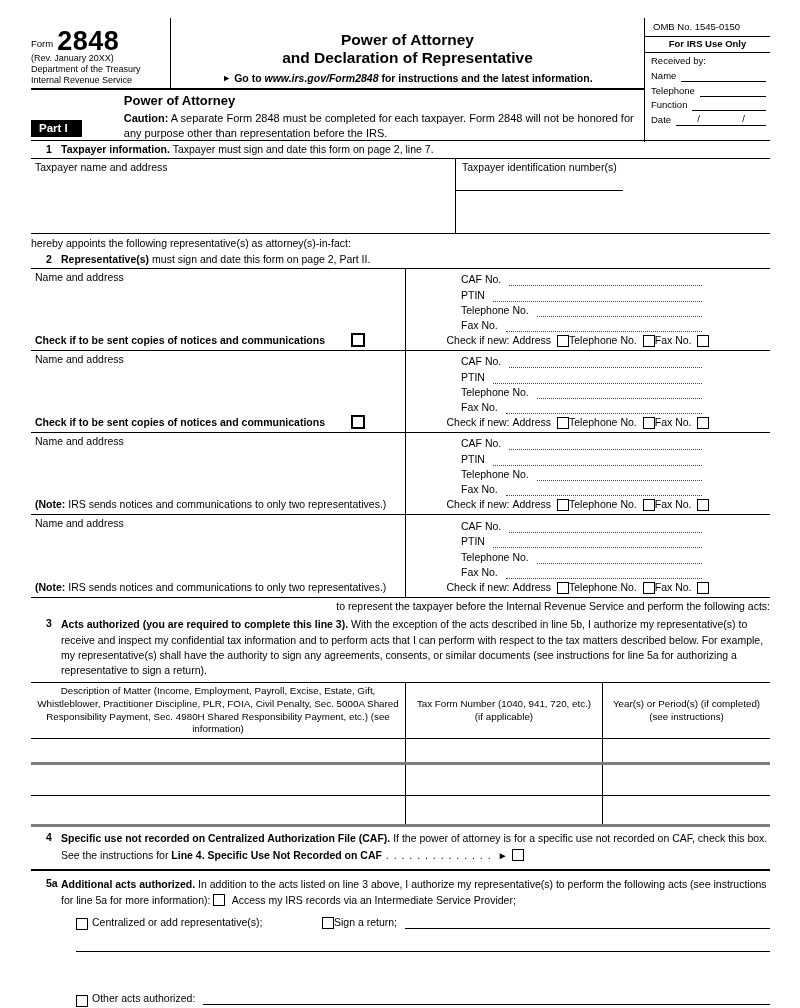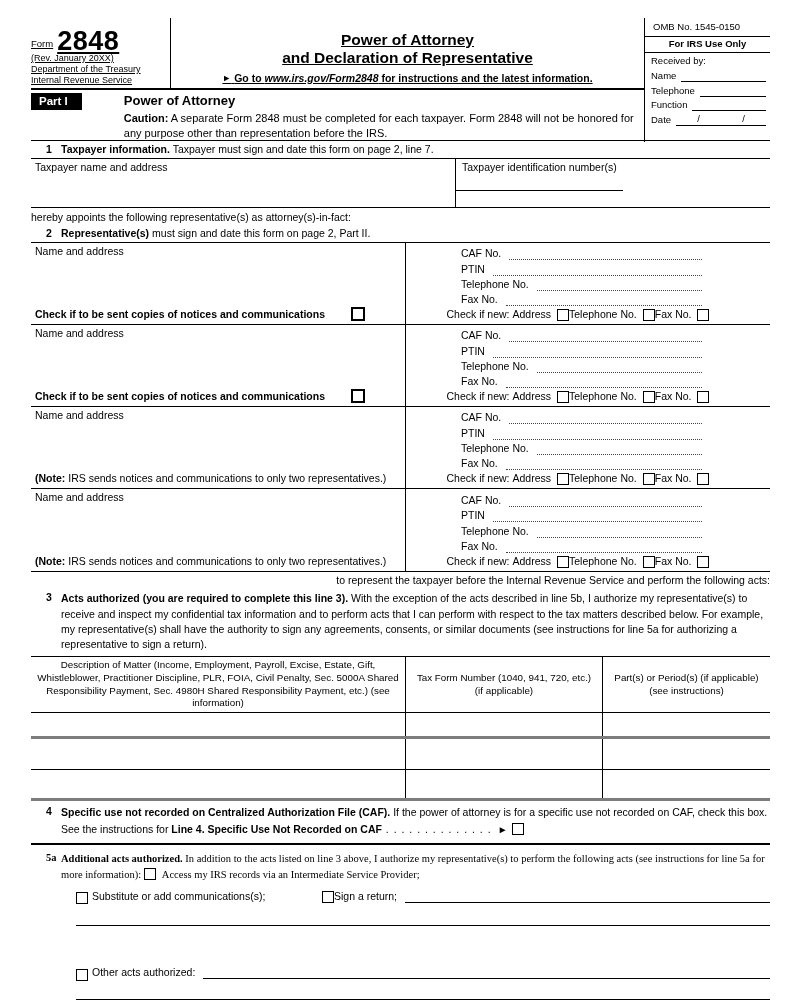--- a/index.html
+++ b/index.html
@@ -7,21 +7,21 @@
   .page {
     width:800px; height:1008px; margin:0 auto; background:#fff;
     font-family:"Liberation Sans","DejaVu Sans",sans-serif;
     color:#000; font-size:10.5px; line-height:1.25;
     padding:18px 30px 0 31px; position:relative; overflow:hidden;
   }
   b { font-weight:bold; }
 
   
   .top { position:relative; }
-  .header-row { display:flex; margin-right:126px; border-bottom:2.5px solid #000; height:72px;text-decoration:underline; }
+  .header-row { display:flex; margin-right:126px; border-bottom:2.5px solid #000; height:72px; }
   .hcol-left { width:140px; border-right:1.5px solid #000; padding-top:12px; }
   .form-id { display:flex; align-items:flex-end; gap:4px; }
   .form-word { font-size:9.5px; padding-bottom:3px; }
   .form-num { font-size:27px; font-weight:bold; letter-spacing:0.5px; line-height:0.85; }
   .hsmall { font-size:9px; line-height:1.22; }
   .hcol-center { flex:1; display:flex; flex-direction:column; justify-content:flex-end; padding-bottom:2px; }
   .main-title { text-align:center; font-weight:bold; font-size:15.5px; line-height:1.15; margin-bottom:5px; }
   .goto { text-align:center; font-weight:bold; font-size:10.5px; padding-bottom:1px; }
   .goto .url { font-style:italic; }
   .goto .arr { font-size:9px; position:relative; top:-1px; }
@@ -30,32 +30,32 @@
   .omb { border-bottom:1px solid #000; padding:3px 4px 3px 8px; white-space:nowrap; }
   .use-only { border-bottom:1px solid #000; font-weight:bold; text-align:center; padding:1px 0 2px 0; }
   .received { padding:2px 0 1px 6px; }
   .rfield { display:flex; align-items:flex-end; padding:0 4px 0 6px; height:14.5px; }
   .rfield .lab { white-space:nowrap; padding-right:5px; }
   .rfield .blank { flex:1; border-bottom:1px solid #000; height:100%; }
   .rfield .slashbar { display:flex; justify-content:space-around; align-items:flex-end; }
 
   
   .part1-row { display:flex; margin-right:132px; padding-top:3px; }
-  .part-label { background:#000; color:#fff; font-weight:bold; font-size:11.5px; padding:1px 14px 2px 8px; height:17px; white-space:nowrap; }
+  .part-label { background:#000; color:#fff; font-weight:bold; font-size:11.5px; padding:1px 14px 2px 8px; height:17px; white-space:nowrap;margin-top:27px; }
   .part1-right { padding-left:42px; }
   .part1-heading { font-weight:bold; font-size:13px; margin-bottom:2px; }
   .caution { font-size:11px; line-height:1.3; }
 
   
   .line-row { display:flex; padding:2px 0 2px 0; }
   .line-row .num { width:30px; padding-left:15px; font-weight:bold; flex:none; }
   .rule-top { border-top:1px solid #000; }
 
   
-  .tp-table { display:flex; border-top:1px solid #000; border-bottom:1px solid #000; height:50px; }
+  .tp-table { display:flex; border-top:1px solid #000; border-bottom:1px solid #000; height:76px; }
   .tp-left { width:424px; padding:2px 4px; }
   .tp-right { flex:1; border-left:1px solid #000; display:flex; flex-direction:row; }
   .tp-tin { height:32px; padding:2px 6px; border-bottom:1px solid #000; }
   .tp-bottom { flex:1; display:flex; }
   .tp-phone { width:172px; padding:2px 6px; }
   .tp-plan { flex:1; border-left:1px solid #000; padding:2px 6px; }
   .appoints { padding:3px 0 1px 0; }
 
   
   .rep-table { border-top:1.5px solid #000; border-bottom:1.5px solid #000; }
@@ -87,21 +87,21 @@
   .r1 { height:26px; border-bottom:3px solid #7d7d7d; }
   .r2 { height:31px; border-bottom:1px solid #000; }
   .r3 { height:31px; border-bottom:3px solid #7d7d7d; }
 
   
   .l4 { padding-top:4px; padding-bottom:5px; border-bottom:2px solid #000; }
   .l4 .body, .l5a .body { flex:1; line-height:1.5; }
   .dots { letter-spacing:1px; }
   .arrow { font-size:10px; padding:0 4px 0 6px; }
   .l4 .cb { position:relative; top:2px; margin-left:0; }
-  .l5a { padding-top:6px;font-family:Liberation Serif, serif; }
+  .l5a { padding-top:6px; }
   .l5a .cb, .opt .cb, .other-row .cb { position:relative; top:2px; margin:0 4px 0 0; }
   .opts-row { display:flex; padding:5px 0 2px 45px; align-items:flex-end; }
   .opt { display:flex; align-items:flex-start; white-space:nowrap; }
   .opt.o1 { width:250px; } .opt.o2 { width:240px; }
   .opt-sign { display:flex; flex:1; align-items:flex-end; }
   .opt-sign .blankline { flex:1; border-bottom:1px solid #000; height:13px; margin-left:8px; }
   .writeline { border-bottom:1px solid #000; height:21px; margin-left:45px; }
   .other-row { display:flex; align-items:flex-end; margin-left:45px; padding-top:16px; }
   .other-row .txt { white-space:nowrap; padding-right:8px;margin-top:24px; }
   .other-row .blankline { flex:1; border-bottom:1px solid #000; height:13px; }
@@ -358,21 +358,21 @@
 
   <div class="line-row">
     <span class="num">3</span>
     <div class="l3-text"><b>Acts authorized (you are required to complete this line 3).</b><span> With the exception of the acts described in line 5b, I authorize my representative(s) to receive and inspect my confidential tax information and to perform acts that I can perform with respect to the tax matters described below. For example, my representative(s) shall have the authority to sign any agreements, consents, or similar documents (see instructions for line 5a for authorizing a representative to sign a return).</span></div>
   </div>
 
   <div class="acts-table">
     <div class="acts-row acts-head">
       <div class="c1">Description of Matter (Income, Employment, Payroll, Excise, Estate, Gift, Whistleblower, Practitioner Discipline, PLR, FOIA, Civil Penalty, Sec. 5000A Shared Responsibility Payment, Sec. 4980H Shared Responsibility Payment, etc.) (see information)</div>
       <div class="c2">Tax Form Number (1040, 941, 720, etc.) (if applicable)</div>
-      <div class="c3">Part(s) or Period(s) (if applicable) (see instructions)</div>
+      <div class="c3">Year(s) or Period(s) (if completed) (see instructions)</div>
     </div>
     <div class="acts-row r1">
       <div class="c1"></div>
       <div class="c2"></div>
       <div class="c3"></div>
     </div>
     <div class="acts-row r2">
       <div class="c1"></div>
       <div class="c2"></div>
       <div class="c3"></div>
@@ -394,21 +394,21 @@
   <div class="line-row l5a">
     <span class="num">5a</span>
     <div class="body">
       <b>Additional acts authorized.</b><span> In addition to the acts listed on line 3 above, I authorize my representative(s) to perform the following acts (see instructions for line 5a for more information): </span><span class="cb"></span> <span>Access my IRS records via an Intermediate Service Provider;</span>
     </div>
   </div>
 
   <div class="opts-row">
     <span class="opt o2">
         <span class="cb"></span>
-        <span>Substitute or add communications(s);</span>
+        <span>Centralized or add representative(s);</span>
       </span>
     <span class="opt-sign">
         <span class="cb"></span>
         <span>Sign a return;</span>
         <span class="blankline"></span>
       </span>
   </div>
 
   <div class="writeline"></div>
 

